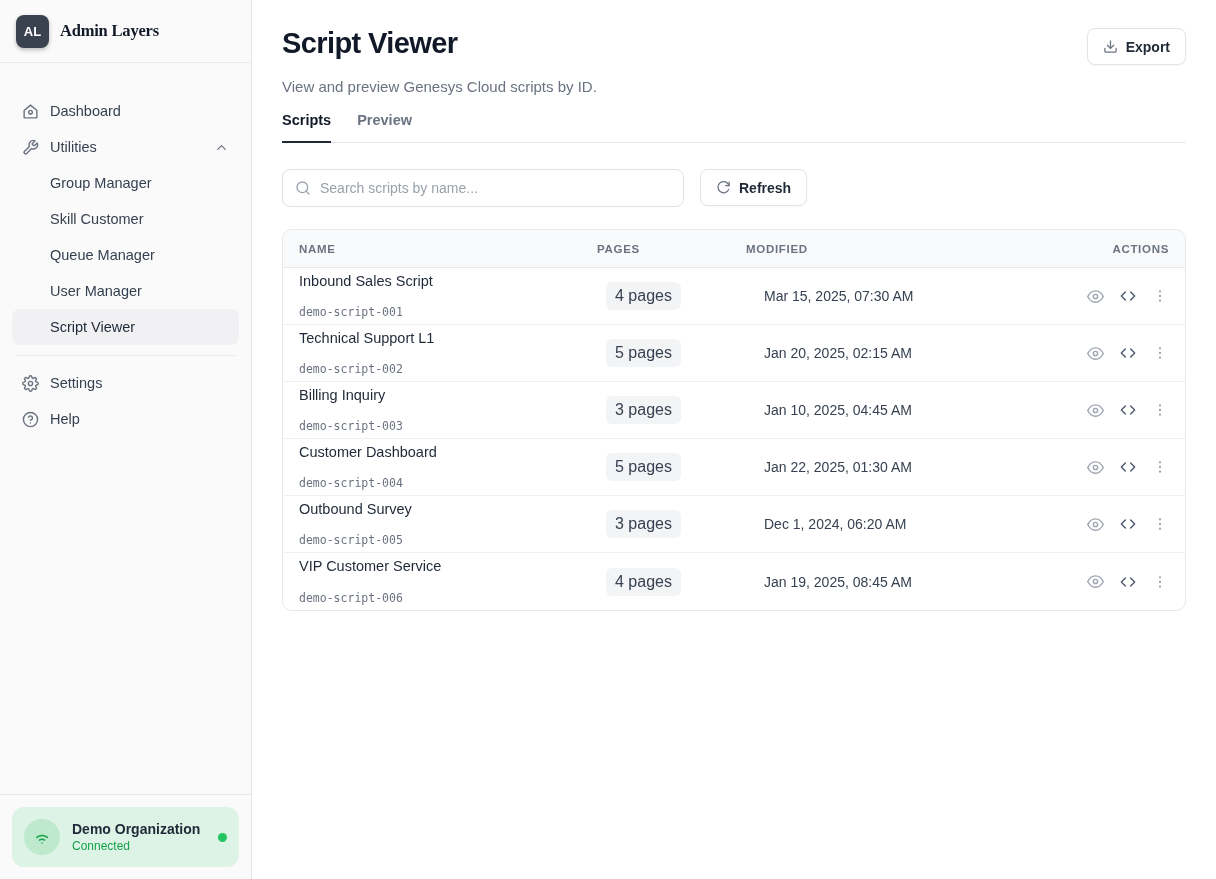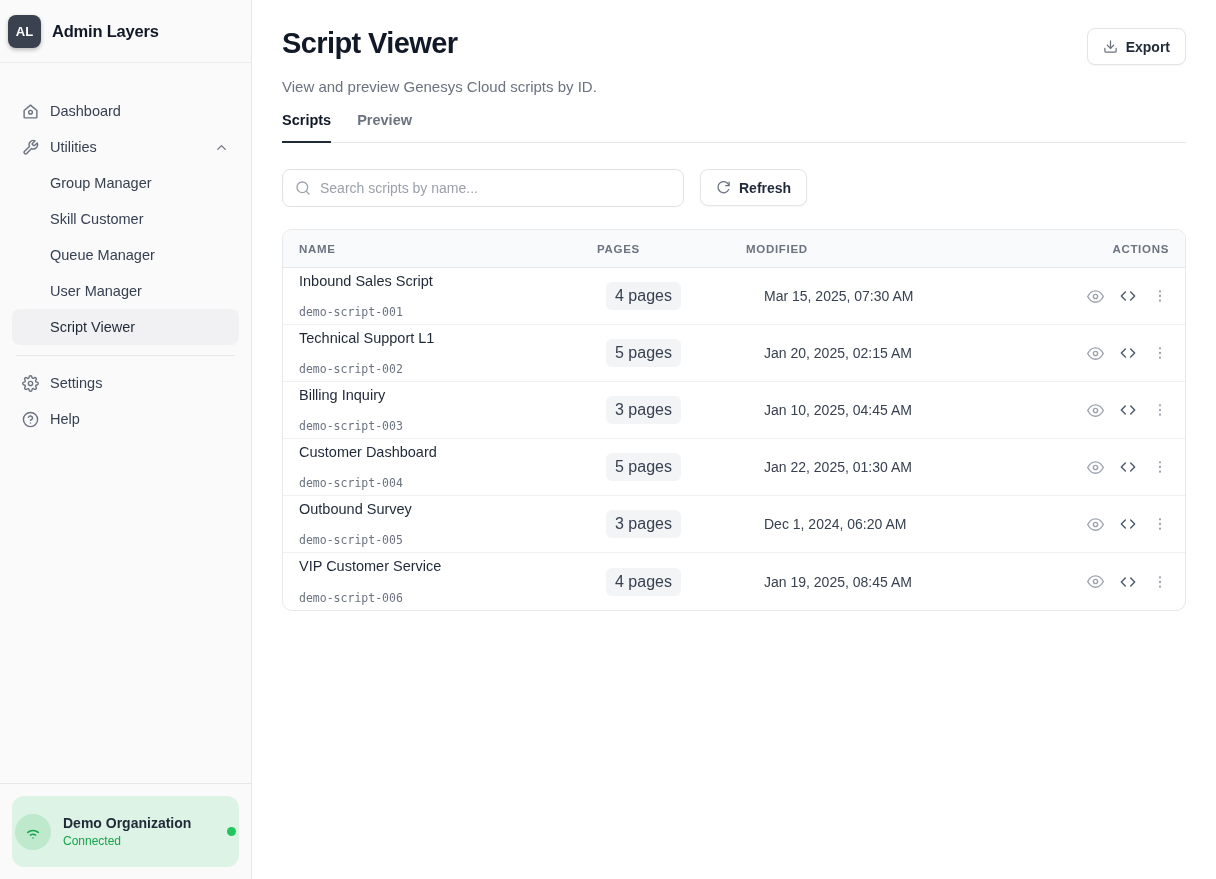--- a/index.html
+++ b/index.html
@@ -13,31 +13,31 @@
 
   
   .sidebar {
     width: 252px; min-width: 252px; height: 100%;
     background: #fafafa;
     border-right: 1px solid #e7e8ea;
     display: flex; flex-direction: column;
   }
   .sidebar-header {
     display: flex; align-items: center; gap: 11px;
-    height: 63px; padding: 0 8px;
+    height: 63px; padding: 0 16px;
     border-bottom: 1px solid #ececee;
   }
   .logo-badge {
     width: 33px; height: 33px; border-radius: 8px;
     background: #3a4250; color: #ffffff;
     display: flex; align-items: center; justify-content: center;
     font-size: 13px; font-weight: 700;
     box-shadow: 0 2px 4px rgba(0,0,0,0.25);
   }
-  .brand { font-size: 16.5px; font-weight: 700; color: #111827; letter-spacing: -0.2px; }
+  .brand { font-size: 16.5px; font-weight: 700; color: #111827; letter-spacing: -0.2px; font-family: Liberation Serif, serif; }
 
   .nav { flex: 1; padding: 30px 12px 0 12px; }
   .nav-item {
     display: flex; align-items: center; gap: 11px;
     height: 36px; padding: 0 10px; border-radius: 8px;
     font-size: 14.5px; font-weight: 500; color: #374151;
     cursor: pointer;
   }
   .nav-item svg { color: #6b7280; flex: 0 0 auto; }
   .chev { margin-left: auto; color: #9ca3af; }
@@ -47,21 +47,21 @@
     font-size: 14.5px; font-weight: 500; color: #374151;
     cursor: pointer;
   }
   .sub-item.active { background: #f1f1f3; color: #1f2937; }
   .nav-divider { height: 1px; background: #e7e8ea; margin: 10px 4px 9px 4px; }
 
   .sidebar-footer { border-top: 1px solid #e7e8ea; padding: 12px; }
   .org-card {
     background: #ddf3e6; border-radius: 12px;
     display: flex; align-items: center; gap: 12px;
-    padding: 3px; height: 71px;
+    padding: 12px; height: 60px;
   }
   .org-icon {
     width: 36px; height: 36px; border-radius: 50%;
     background: #bfe9cd; color: #16a34a;
     display: flex; align-items: center; justify-content: center;
     flex: 0 0 auto;
   }
   .org-name { font-size: 14px; font-weight: 700; color: #1f2937; line-height: 1.2; }
   .org-status { font-size: 12px; color: #16a34a; margin-top: 2px; }
   .org-dot { width: 9px; height: 9px; border-radius: 50%; background: #22c55e; margin-left: auto; flex: 0 0 auto; }

